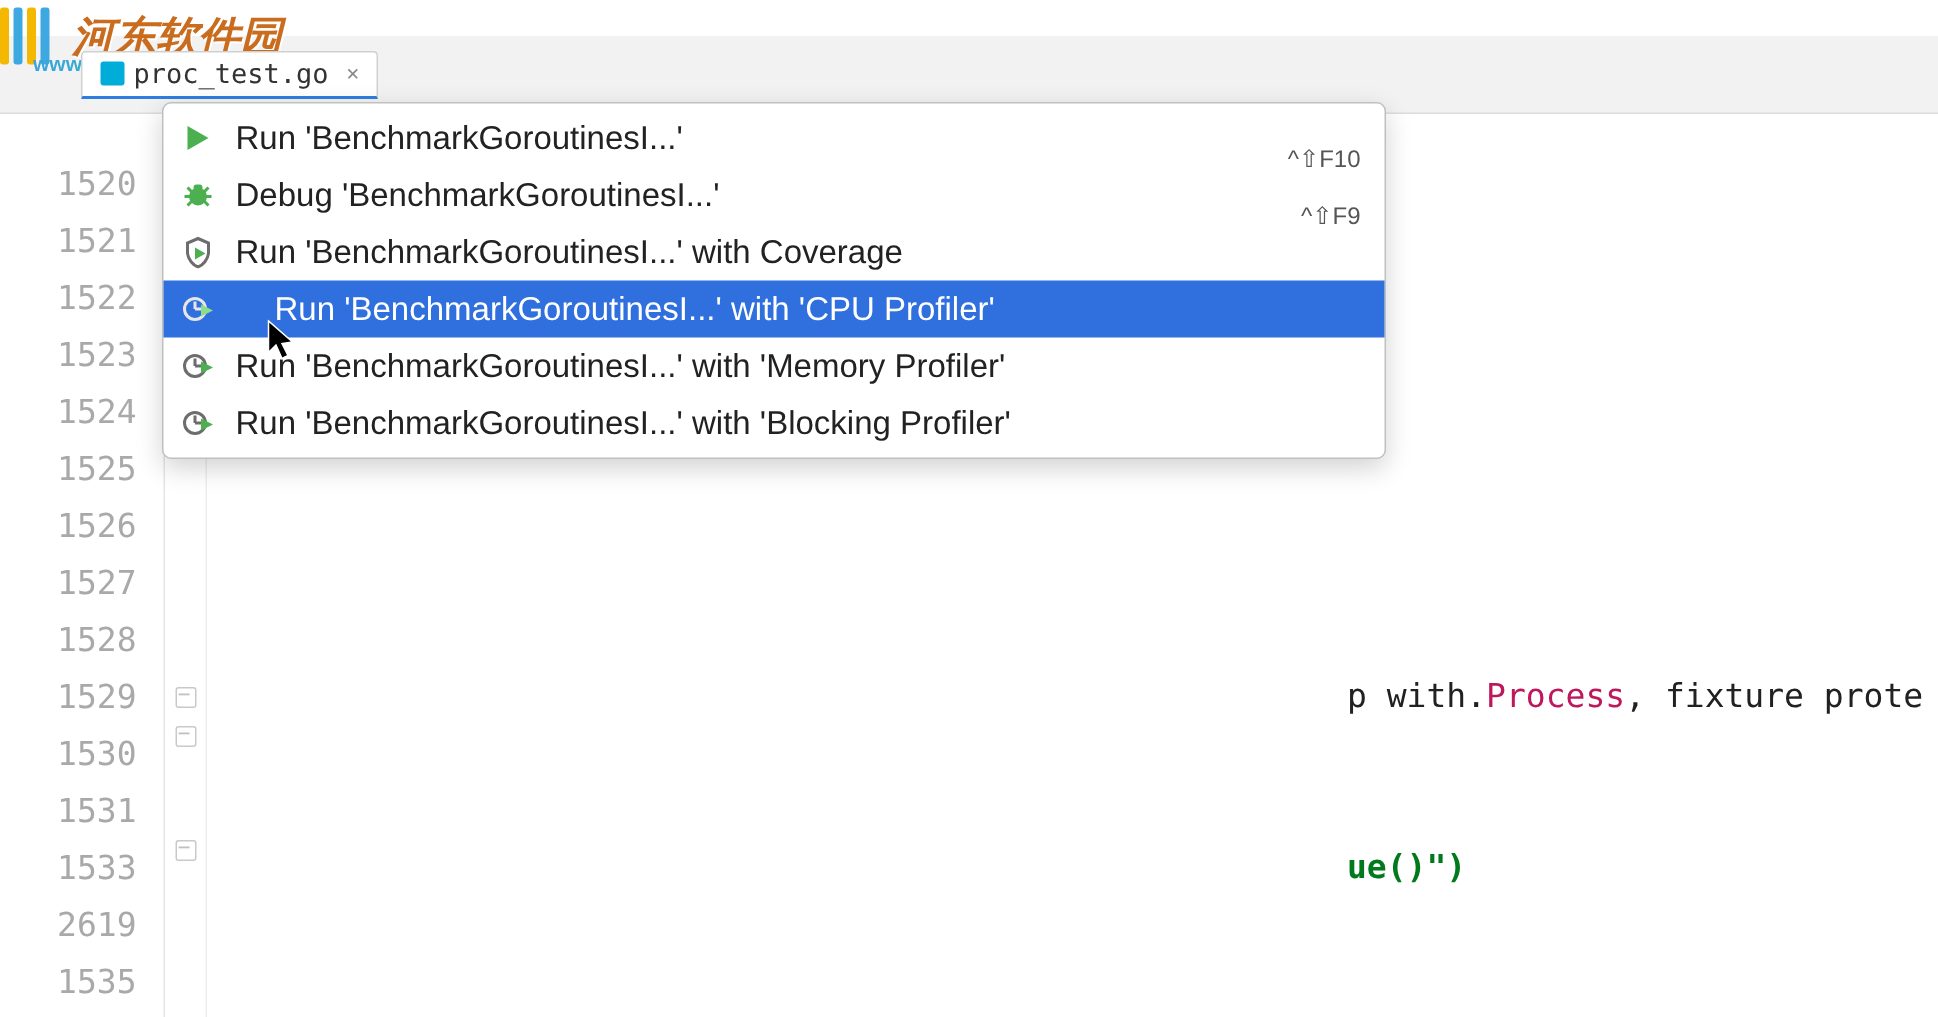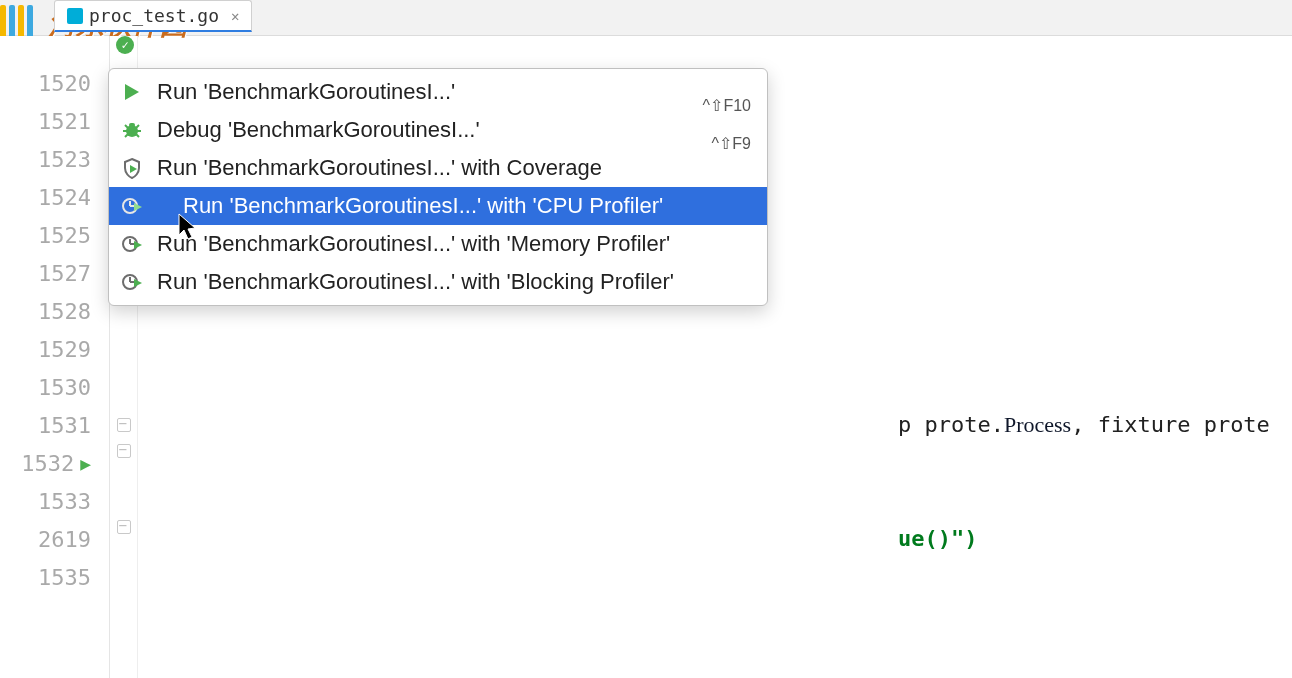--- a/index.html
+++ b/index.html
@@ -31,25 +31,26 @@
     color:#ca6c1e; font-weight:bold; font-style:italic;
     text-shadow:1px 1px 0 #fff;
   }
   .watermark .url{
     position:absolute; top:34px; left:22px;
     font-family: Arial; font-size:14px;
     background:linear-gradient(90deg,#3aa3dd,#33bdb6);
     -webkit-background-clip:text; color:transparent; font-weight:bold;
   }
   .tab-bar {
-    display: flex; align-items: flex-start;
+    display: flex; align-items: center;
     background: #f2f2f2;
     border-bottom: 1px solid #dcdcdc;
-    height: 36px;
+    height: 52px;
     padding-left: 54px;
+    margin-top: 24px;
   }
   .tab {
     background: #ffffff;
     border: 1px solid #d0d0d0;
     border-bottom: 2px solid #2f7de1;
     padding: 4px 12px;
     color: #333;
     display: flex; align-items: center;
     font-size: 18px;
     border-radius: 3px 3px 0 0;
@@ -97,32 +98,32 @@
     padding-top: 28px;
     font-size: 22px;
     line-height: 38px;
     white-space: pre;
     color: #212121;
     position: relative;
   }
   .code-line { height: 38px; padding-left: 6px; }
   .kw { color: #1a3fcf; font-weight: bold; }
   .fn { color: #3f6dc9; }
-  .typ { color: #0f172a; font-family: Liberation Serif, serif; }
+  .typ { color: #be185d; }
   .str { color: #007a1d; font-weight: bold; }
   .status-ok {
     position:absolute; left:-22px; top:0;
     width:18px; height:18px; border-radius:50%;
     background:#4caf50; color:#fff; font-size:12px; display:flex; align-items:center; justify-content:center;
   }
   .context-menu {
     position: absolute;
     top: 68px;
     left: 108px;
-    width: 660px;
+    width: 816px;
     background: #ffffff;
     border: 1px solid #c0c0c0;
     border-radius: 6px;
     box-shadow: 0 6px 18px rgba(0,0,0,0.18);
     z-index: 100;
     padding: 4px 0;
   }
   .menu-item {
     display: flex;
     align-items: center;
@@ -177,46 +178,48 @@
 
 <div class="editor-area">
   <div class="gutter">
     <div class="gutter-row">
         <span>1520</span>
       </div>
     <div class="gutter-row">
         <span>1521</span>
       </div>
     <div class="gutter-row">
+        <span>1522</span>
+      </div>
+    <div class="gutter-row">
         <span>1523</span>
       </div>
     <div class="gutter-row">
         <span>1524</span>
       </div>
     <div class="gutter-row">
         <span>1525</span>
       </div>
     <div class="gutter-row">
+        <span>1526</span>
+      </div>
+    <div class="gutter-row">
         <span>1527</span>
       </div>
     <div class="gutter-row">
         <span>1528</span>
       </div>
     <div class="gutter-row">
         <span>1529</span>
       </div>
     <div class="gutter-row">
         <span>1530</span>
       </div>
     <div class="gutter-row">
         <span>1531</span>
-      </div>
-    <div class="gutter-row">
-        <span>1532</span>
-        <span class="run-tri">▶</span>
       </div>
     <div class="gutter-row">
         <span>1533</span>
       </div>
     <div class="gutter-row">
         <span>2619</span>
       </div>
     <div class="gutter-row">
         <span>1535</span>
       </div>
@@ -240,21 +243,21 @@
     <div class="fold-cell"></div>
       <div class="fold-cell"></div>
       <div class="fold-cell"></div>
       <div class="fold-cell"></div>
   </div>
 
   <div class="code-col">
     <div class="status-ok">✓</div>
     <div class="code-line"><span class="kw">func </span><span class="fn">BenchmarkGoroutinesInfo</span><span>(b *</span><span class="typ">testing.B</span><span>) {</span></div>
     <div class="code-line"></div>
-    <div class="code-line" style="padding-left:760px;"><span>p prote.</span><span class="typ">Process</span><span>, fixture prote</span></div>
+    <div class="code-line" style="padding-left:760px;"><span>p with.</span><span class="typ">Process</span><span>, fixture prote</span></div>
     <div class="code-line" style="padding-left:760px;"><span class="str">ue()")</span></div>
     <div class="code-line"></div>
     
     
     
     
     
     
     
     

